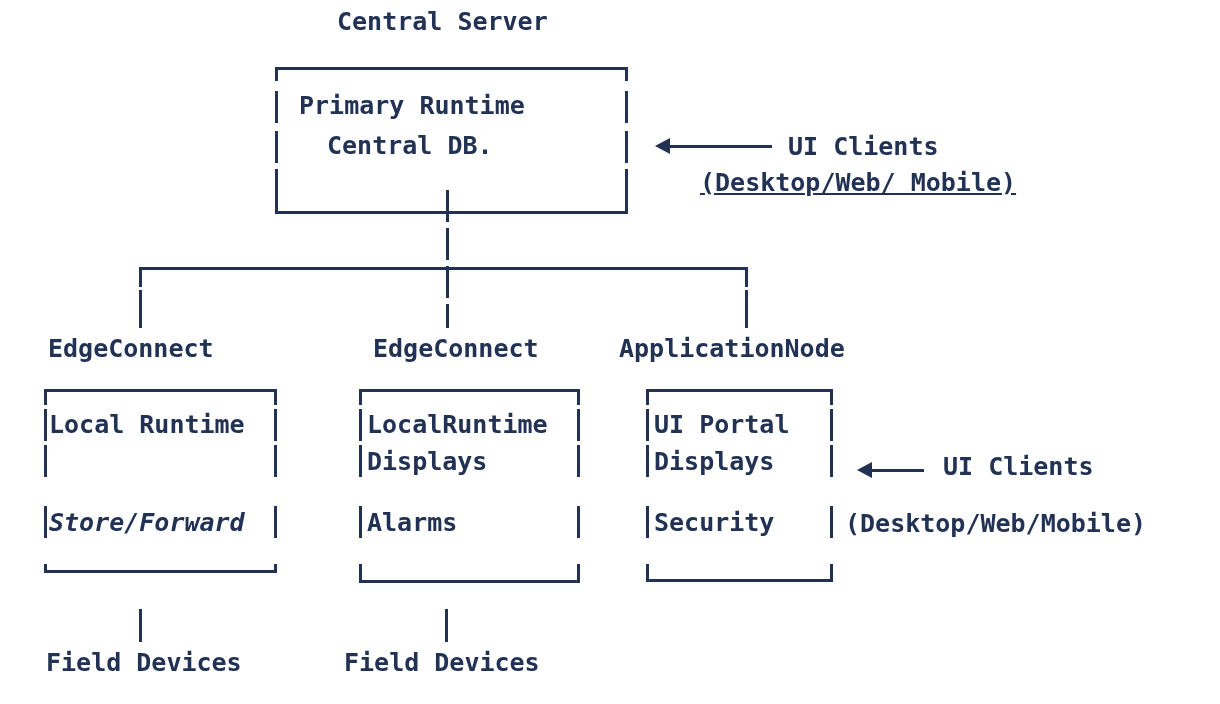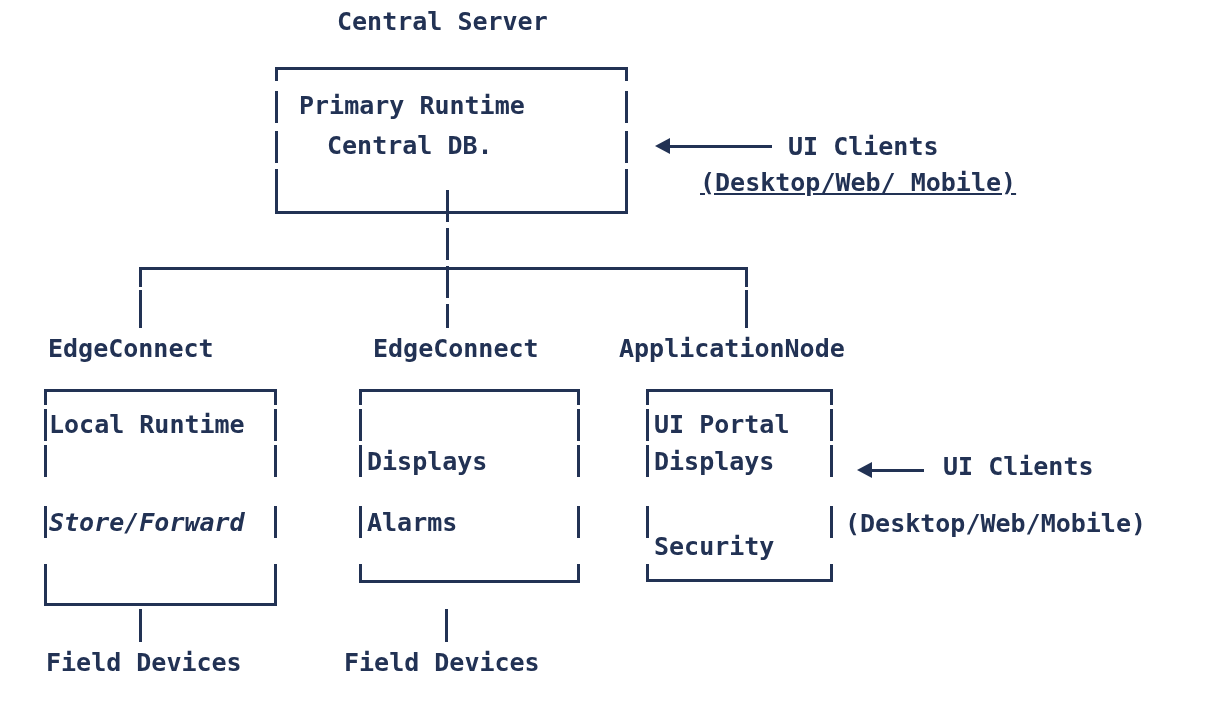--- a/index.html
+++ b/index.html
@@ -105,36 +105,37 @@
   <div class="hline branch" style="left:139px; top:267px; width:609px;"></div>
   <div class="drop" style="left:139px; top:267px;"></div>
   <div class="drop" style="left:745px; top:267px;"></div>
 
   
   <div class="txt" style="left:48px; top:333px;">EdgeConnect</div>
   <div class="txt" style="left:373px; top:333px;">EdgeConnect</div>
   <div class="txt" style="left:619px; top:333px;">ApplicationNode</div>
 
   
-  <div class="ascii-box node-box" style="left:44px; top:389px; width:233px; height:217px;">
+  <div class="ascii-box node-box" style="left:44px; top:389px; width:233px; height:184px;">
     <div class="box-row" style="left:5px; top:17px;">Local Runtime</div>
     <div class="box-row" style="left:5px; top:115px;font-style:italic;">Store/Forward</div>
   </div>
 
   
   <div class="ascii-box node-box" style="left:359px; top:389px; width:221px; height:194px;">
+    <div class="box-row" style="left:8px; top:17px;">LocalRuntime</div>
     <div class="box-row" style="left:8px; top:54px;">Displays</div>
     <div class="box-row" style="left:8px; top:115px;">Alarms</div>
   </div>
 
   
   <div class="ascii-box node-box" style="left:646px; top:389px; width:187px; height:193px;">
     <div class="box-row" style="left:8px; top:17px;">UI Portal</div>
     <div class="box-row" style="left:8px; top:54px;">Displays</div>
-    <div class="box-row" style="left:8px; top:115px;margin-top:24px;">Security</div>
+    <div class="box-row" style="left:8px; top:115px;">Security</div>
   </div>
 
   
   <div class="arrow" style="left:872px; top:469px; width:52px;"></div>
   <div class="txt" style="left:943px; top:451px;">UI Clients</div>
   <div class="txt" style="left:845px; top:508px;">(Desktop/Web/Mobile)</div>
 
   
   <div class="vline solid" style="left:139px; top:609px; height:33px;"></div>
   <div class="vline solid" style="left:445px; top:609px; height:33px;"></div>

